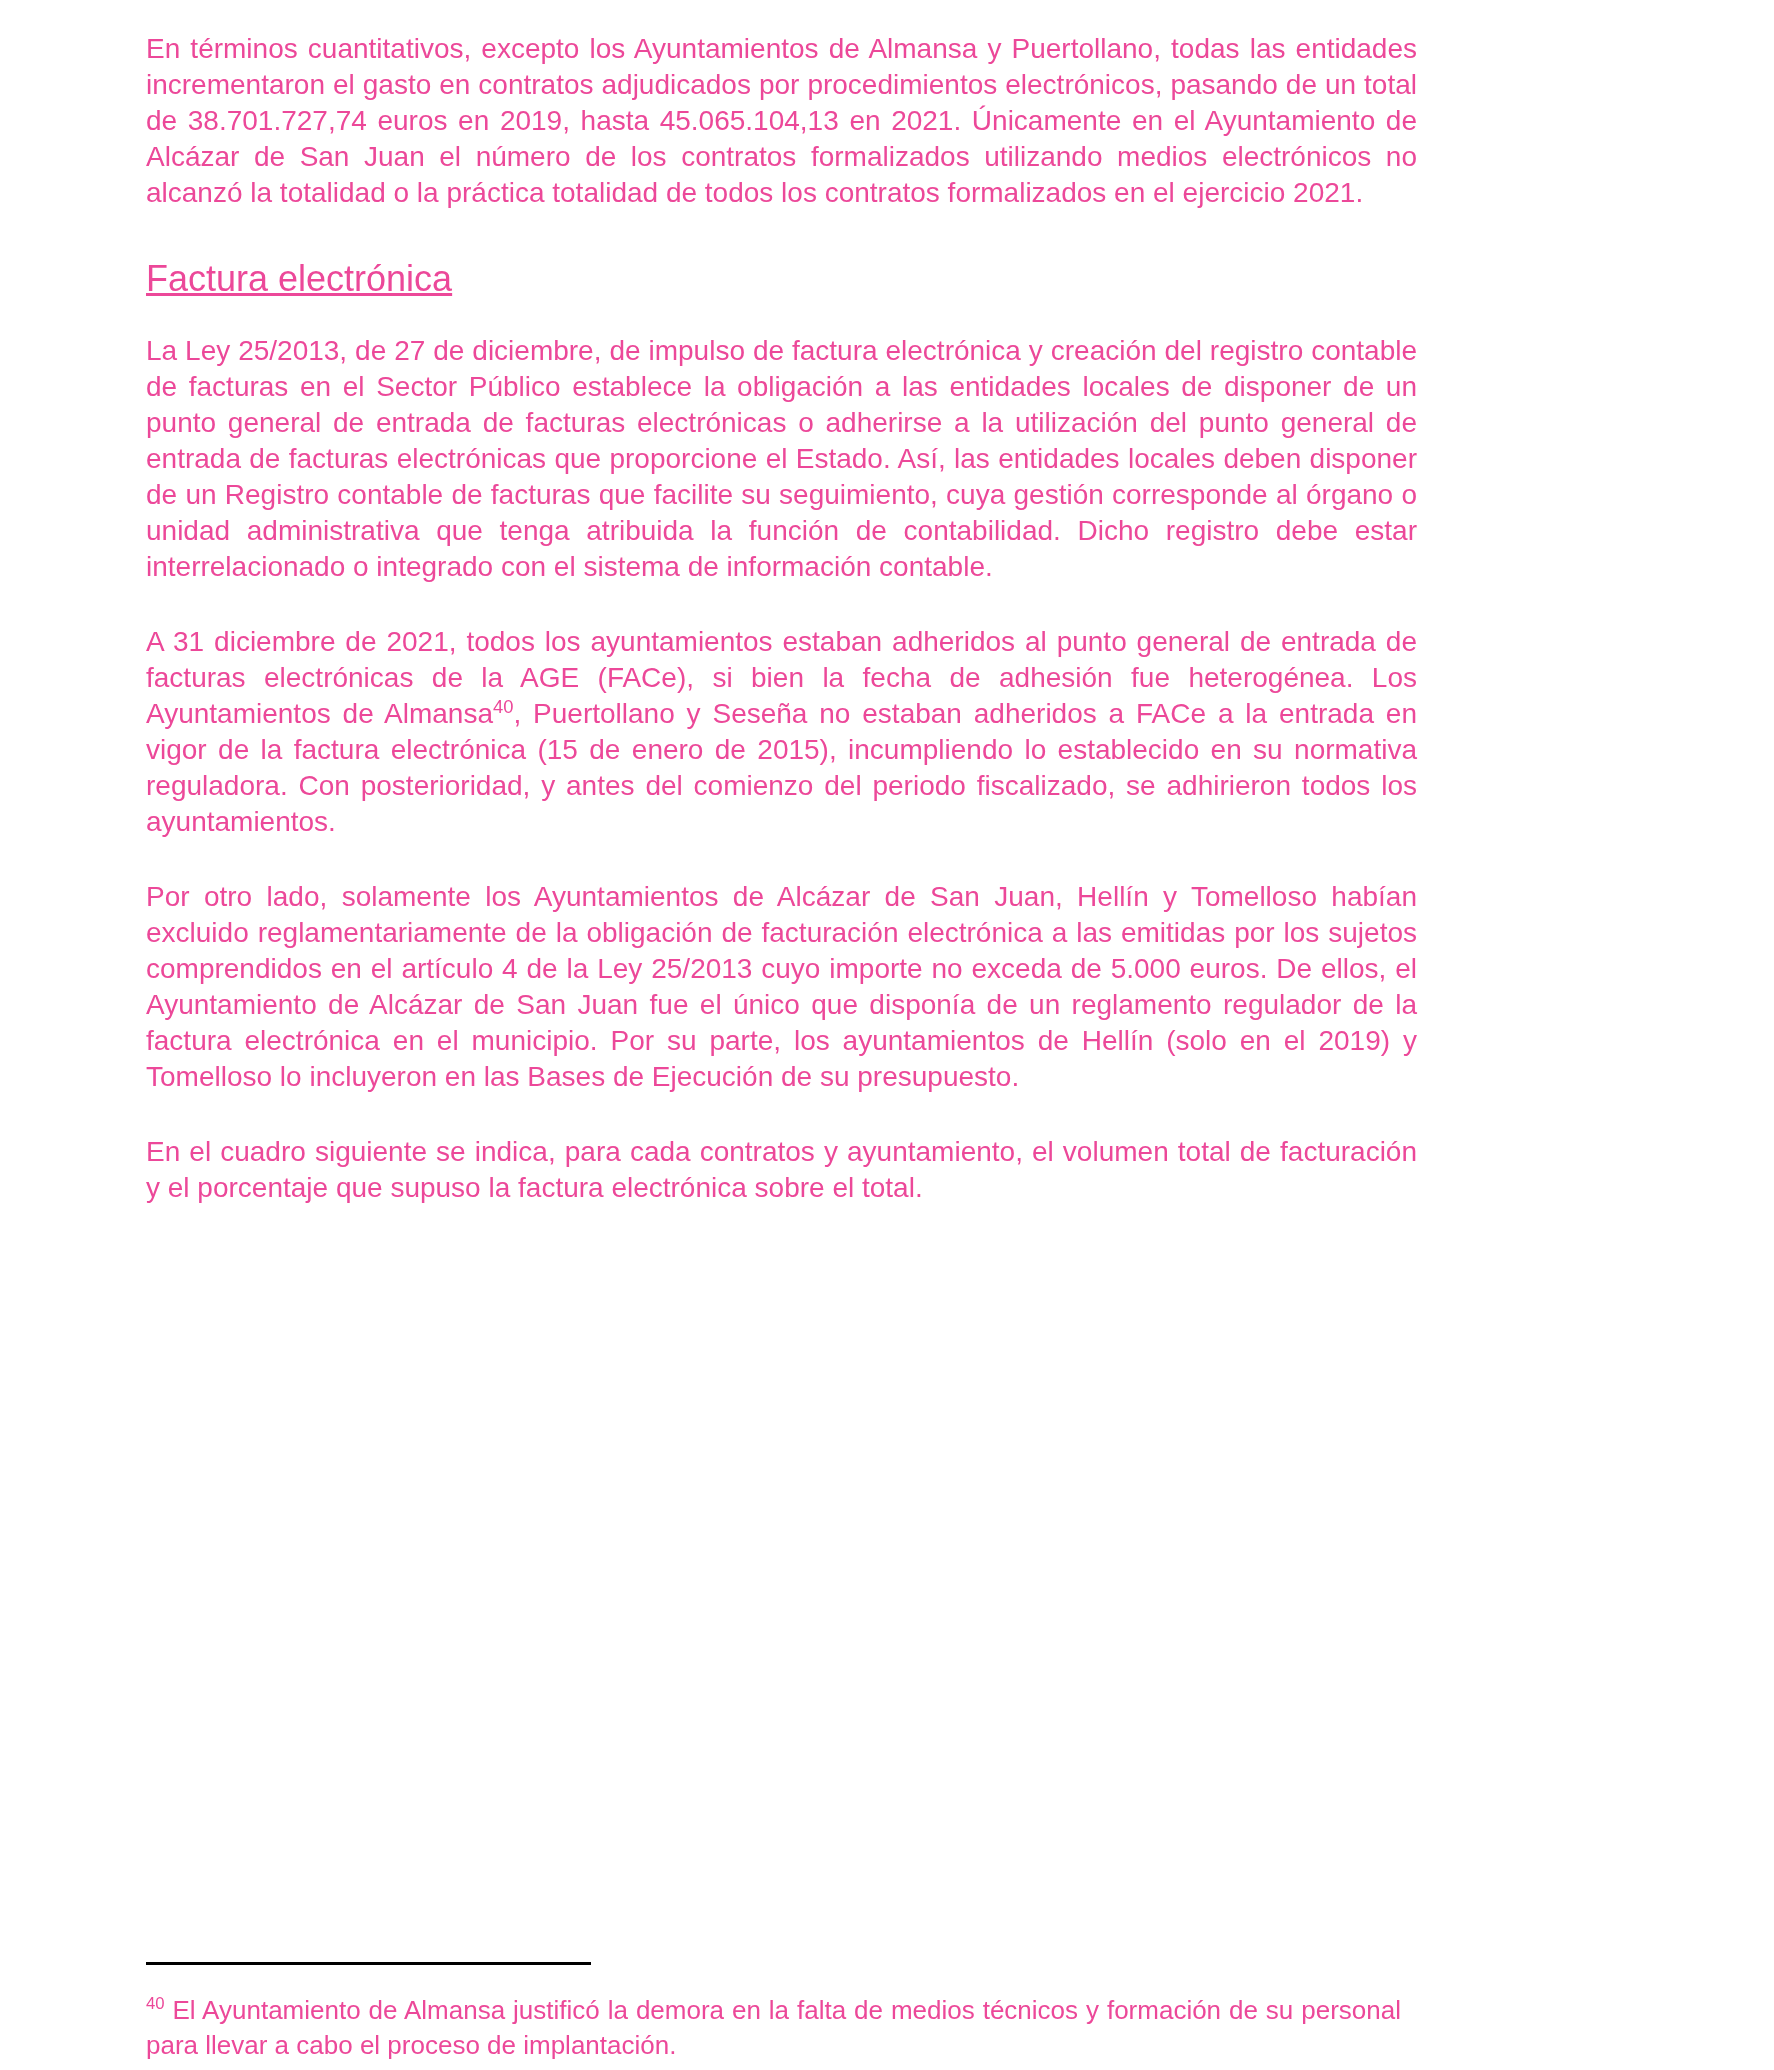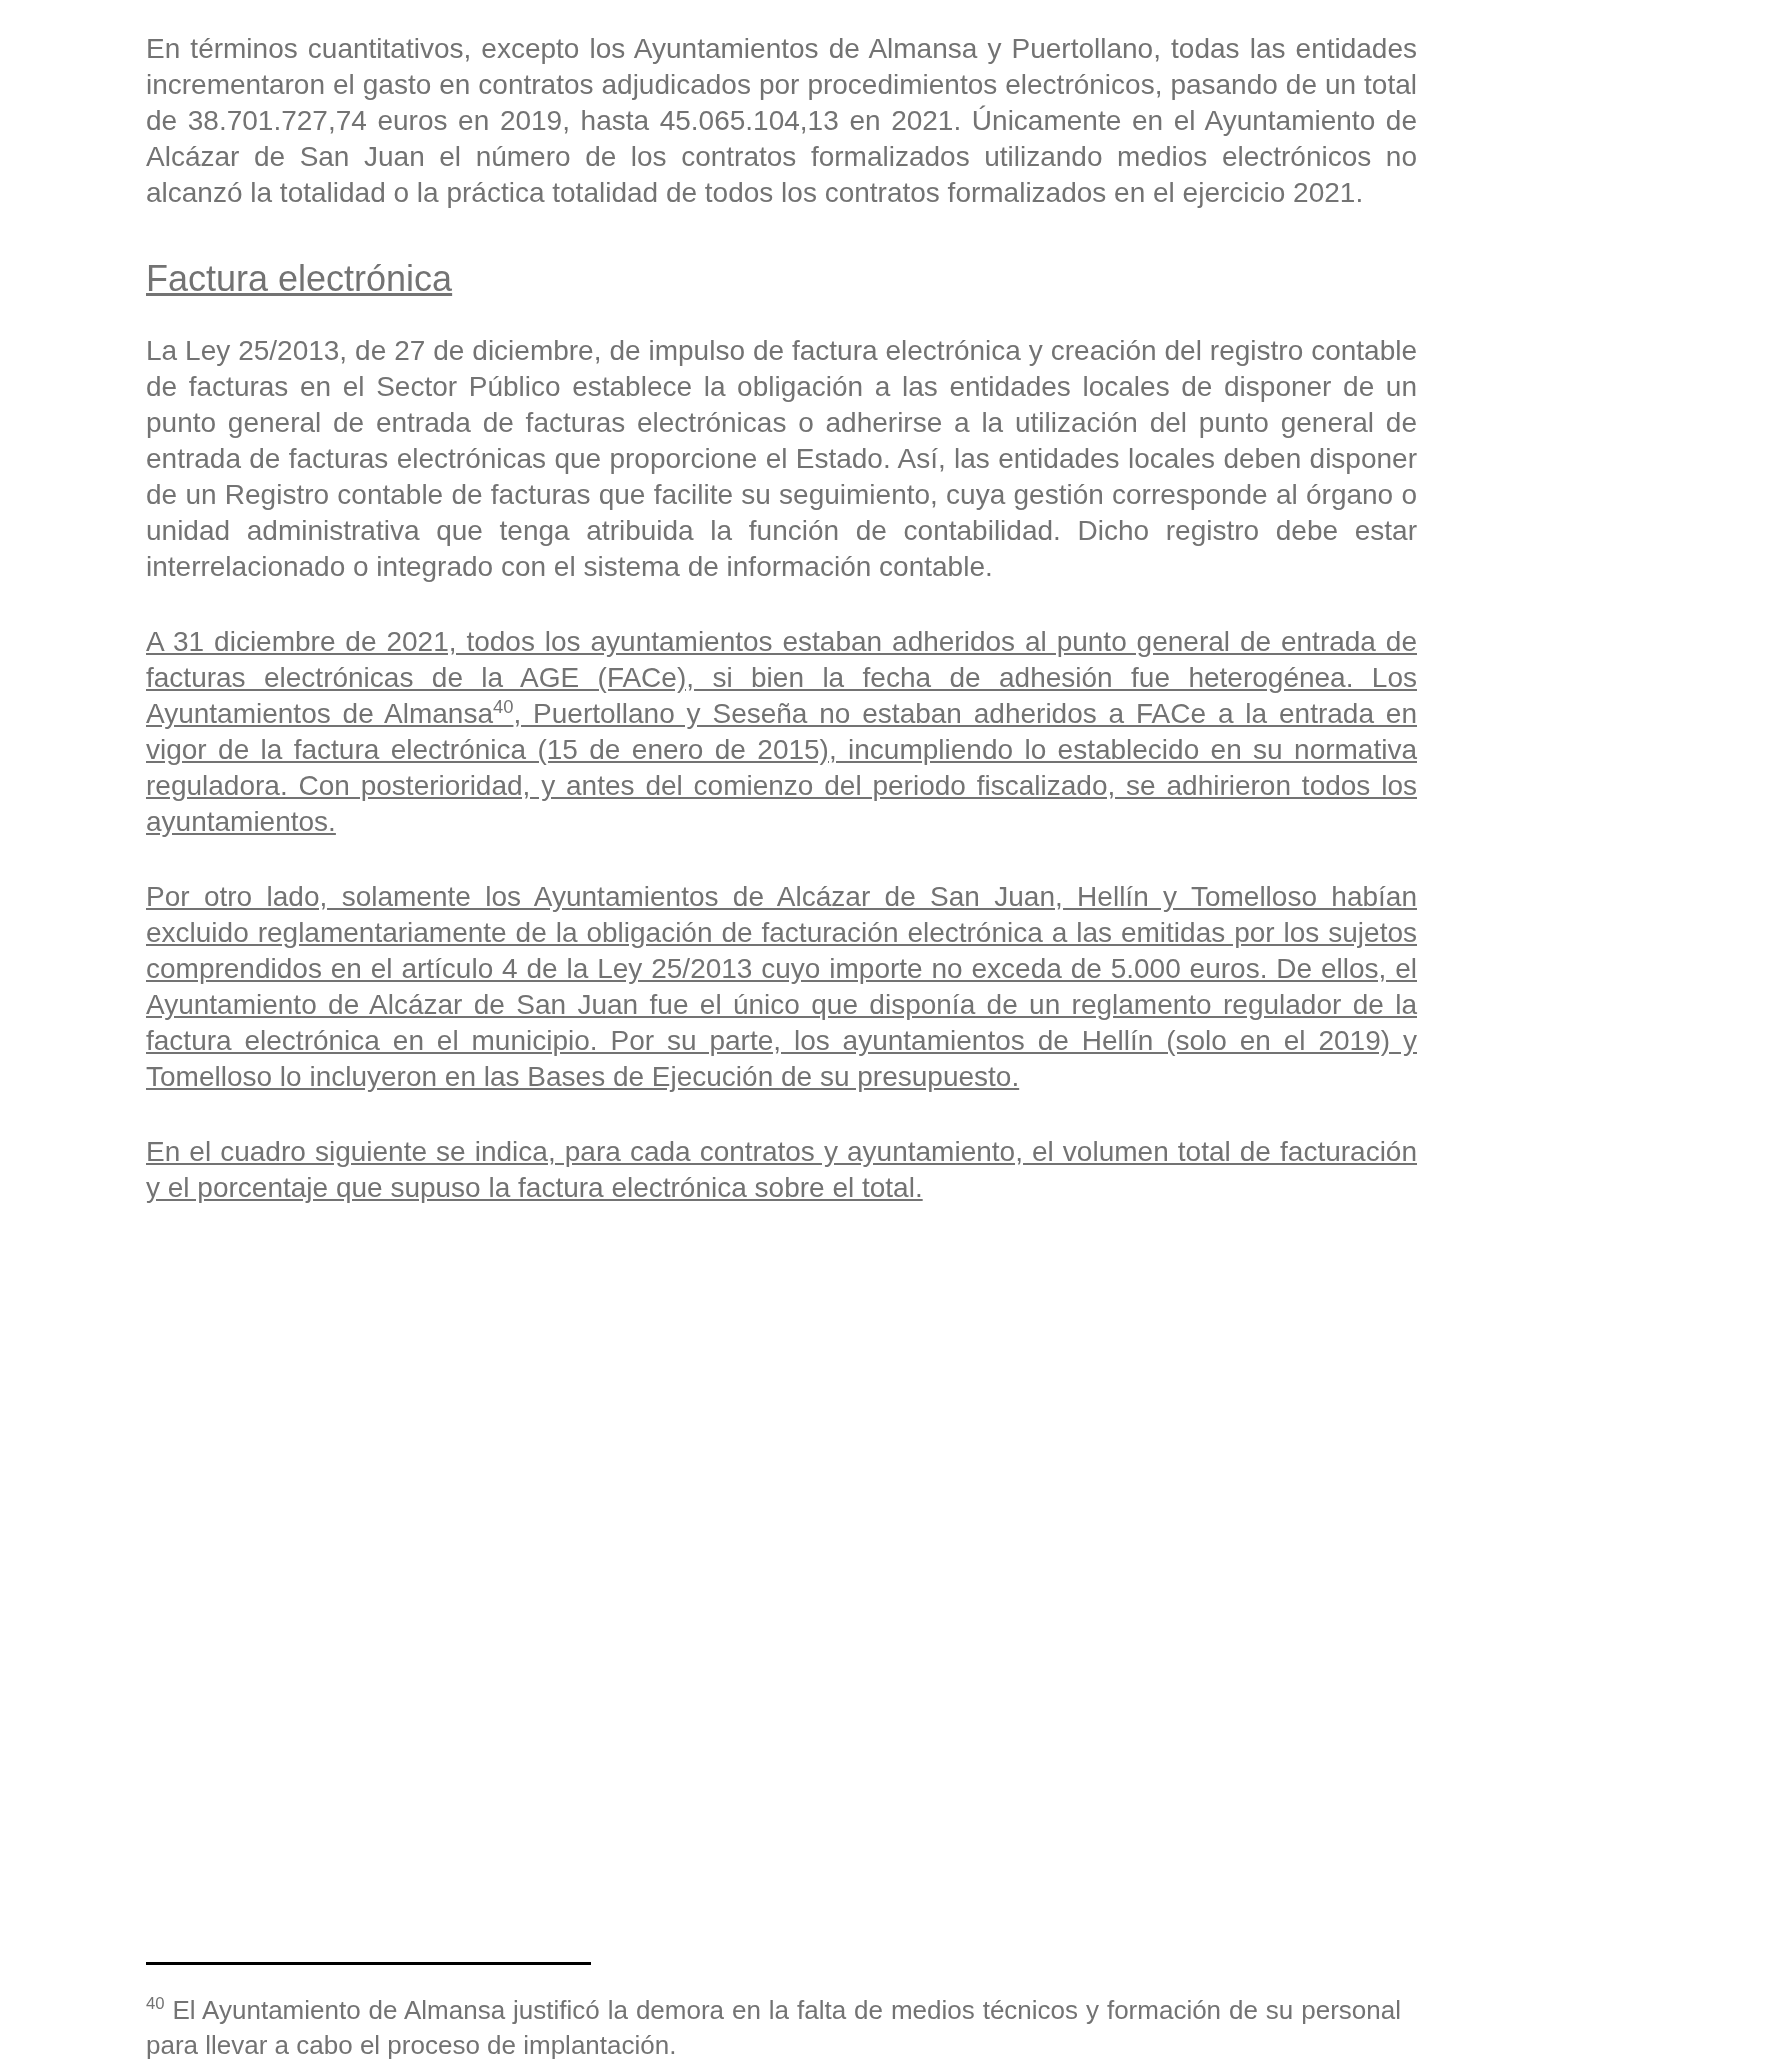--- a/index.html
+++ b/index.html
@@ -6,36 +6,35 @@
   html, body {
     margin: 0;
     padding: 0;
     background: #ffffff;
   }
   .page {
     position: relative;
     width: 1564px;
     height: 2071px;
     background: #ffffff;
-    color: #737373;
+    color: #ec4899;
     font-family: "Liberation Sans", sans-serif;
     overflow: hidden;
   }
   .content {
     padding: 31px 147px 0 146px;
   }
   .body-par {
     font-size: 28px;
     line-height: 36px;
     text-align: justify;
     margin: 0;
   }
   .par-gap {
     margin-top: 39px;
-    text-decoration: underline;
   }
   .heading {
     font-size: 36px;
     line-height: 36px;
     font-weight: normal;
     margin: 50px 0 0 0;
   }
   .heading span {
     text-decoration: underline;
   }

